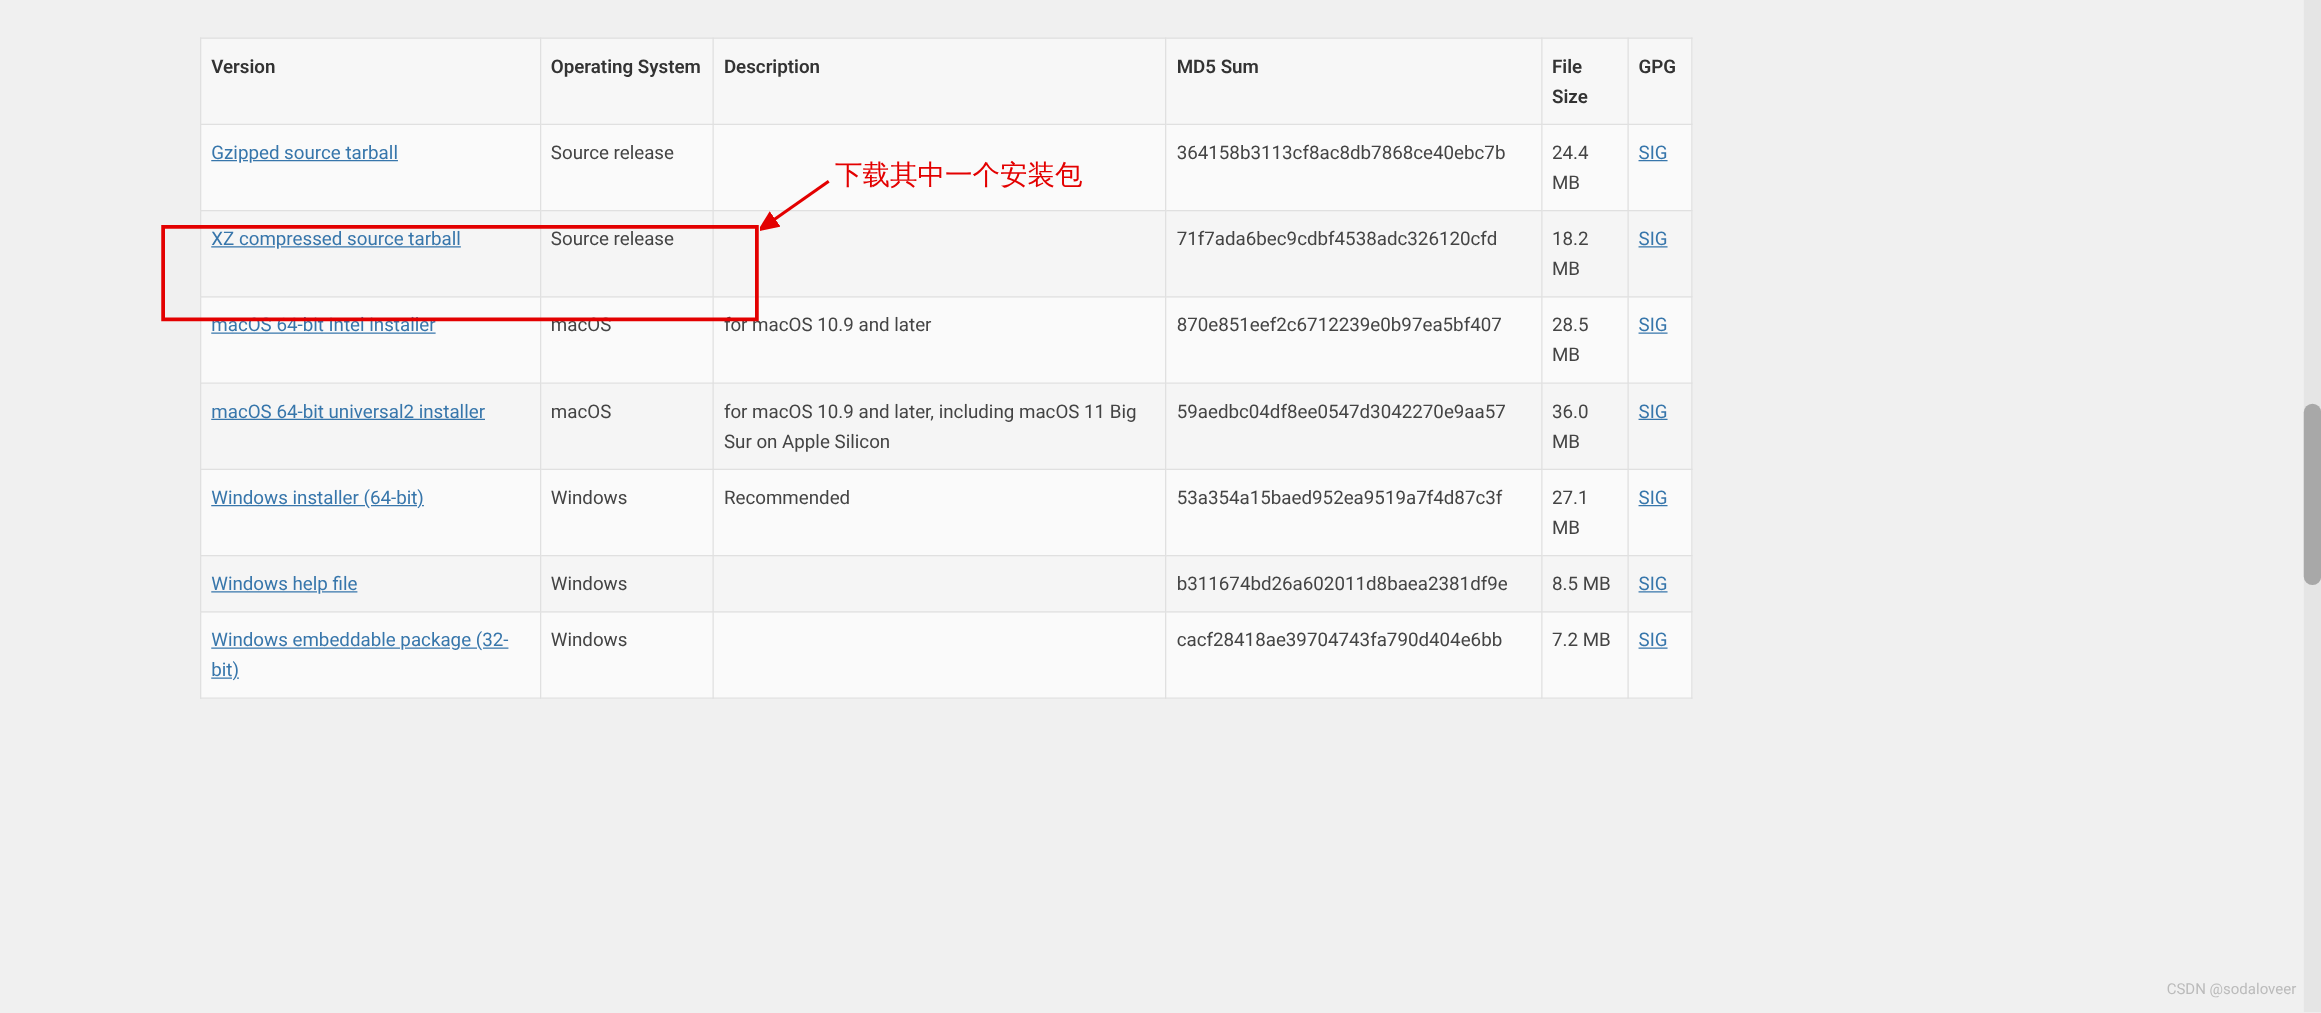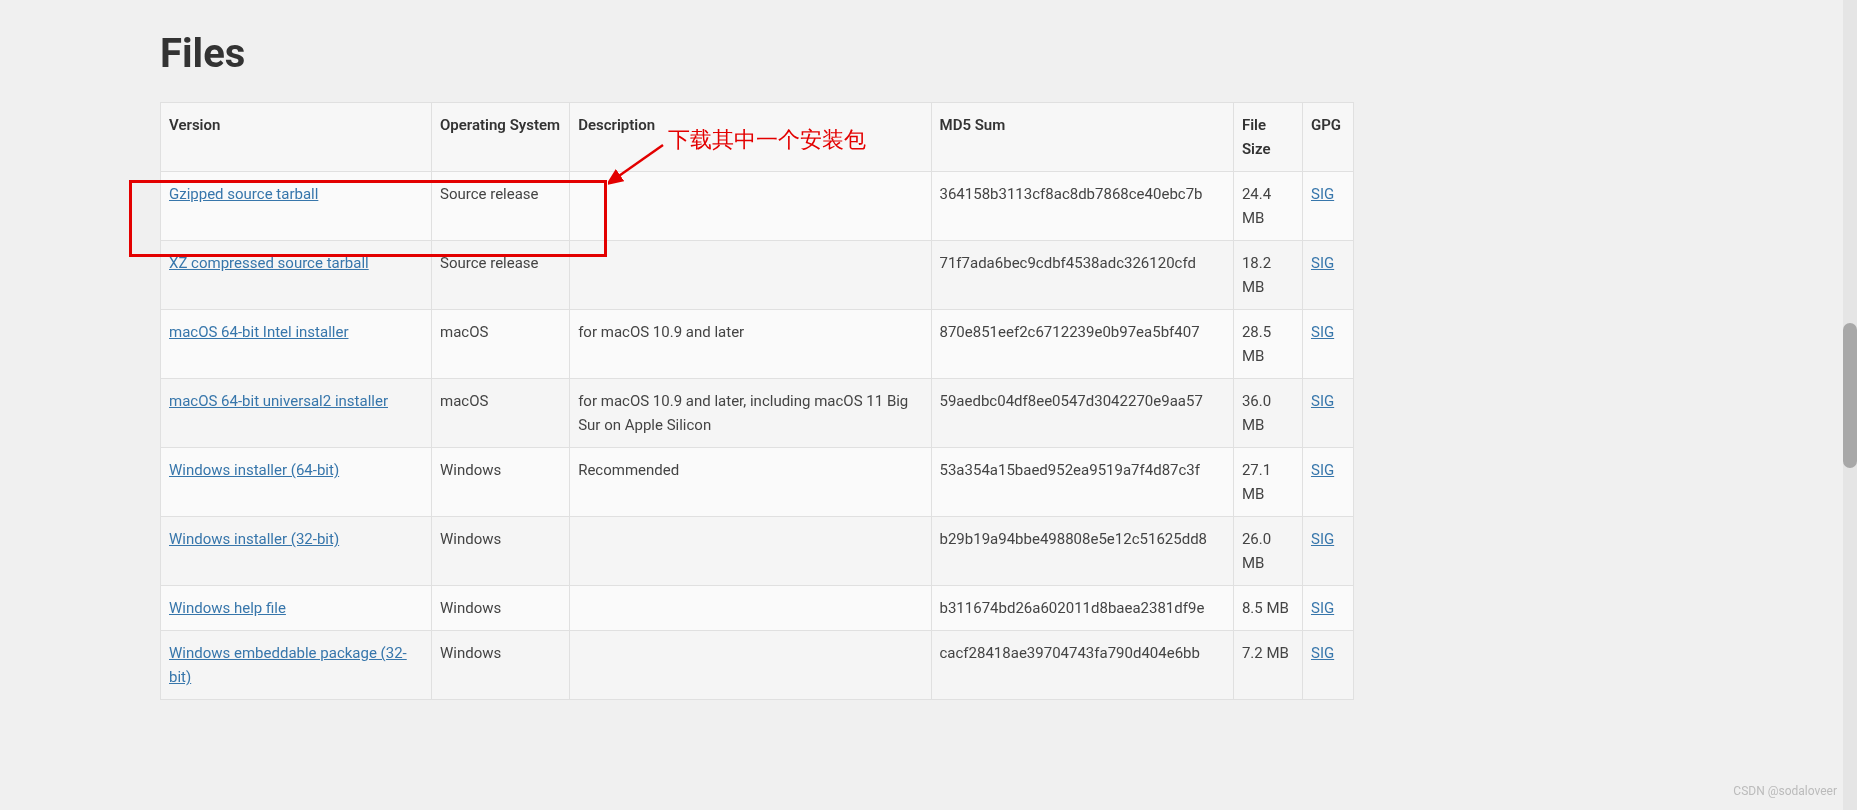--- a/index.html
+++ b/index.html
@@ -106,21 +106,20 @@
       z-index: 9;
     }
   </style>
 </head>
 <body>
 
 <div class="fake-scrollbar-track"></div>
 <div class="fake-scrollbar"></div>
 
 <div class="container">
-  <h1>Files</h1>
 
   <table>
     <thead>
       <tr>
         <th class="col-version">Version</th>
         <th class="col-os">Operating System</th>
         <th class="col-desc">Description</th>
         <th class="col-md5">MD5 Sum</th>
         <th class="col-size">File Size</th>
         <th class="col-gpg">GPG</th>
@@ -161,28 +160,20 @@
         </tr>
         <tr>
           <td class="col-version"><a class="link" href="#">Windows installer (64-bit)</a></td>
           <td class="col-os">Windows</td>
           <td class="col-desc">Recommended</td>
           <td class="col-md5">53a354a15baed952ea9519a7f4d87c3f</td>
           <td class="col-size">27.1 MB</td>
           <td class="col-gpg"><a class="sig" href="#">SIG</a></td>
         </tr>
         <tr>
-          <td class="col-version"><a class="link" href="#">Windows installer (32-bit)</a></td>
-          <td class="col-os">Windows</td>
-          <td class="col-desc"></td>
-          <td class="col-md5">b29b19a94bbe498808e5e12c51625dd8</td>
-          <td class="col-size">26.0 MB</td>
-          <td class="col-gpg"><a class="sig" href="#">SIG</a></td>
-        </tr>
-        <tr>
           <td class="col-version"><a class="link" href="#">Windows help file</a></td>
           <td class="col-os">Windows</td>
           <td class="col-desc"></td>
           <td class="col-md5">b311674bd26a602011d8baea2381df9e</td>
           <td class="col-size">8.5 MB</td>
           <td class="col-gpg"><a class="sig" href="#">SIG</a></td>
         </tr>
         <tr>
           <td class="col-version"><a class="link" href="#">Windows embeddable package (32-bit)</a></td>
           <td class="col-os">Windows</td>

